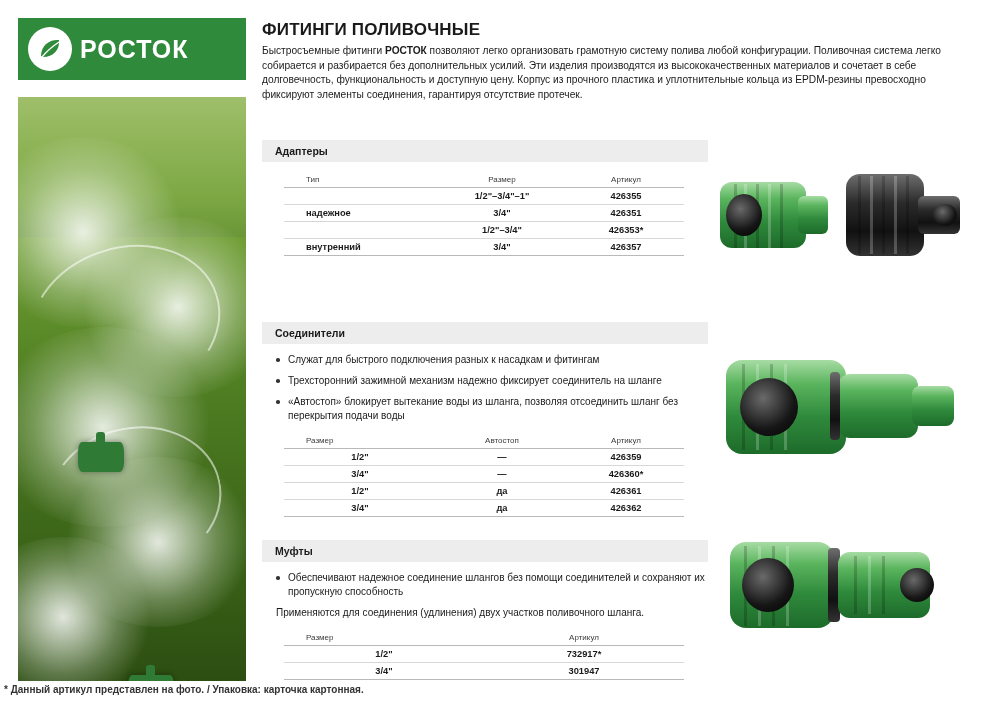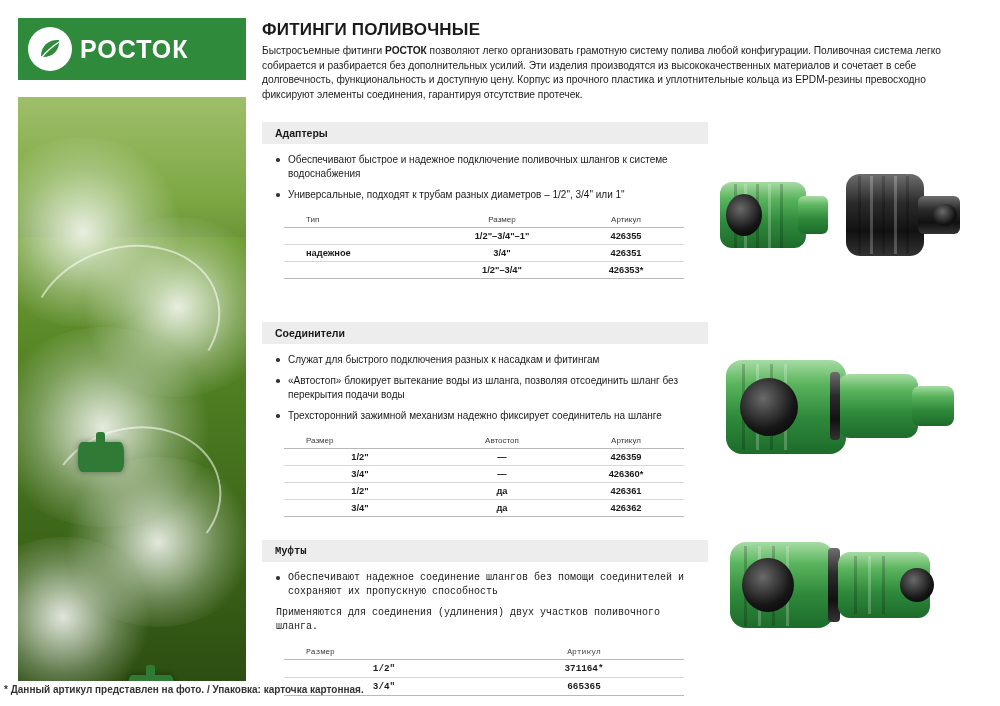--- a/index.html
+++ b/index.html
@@ -273,26 +273,22 @@
   <div class="sprinkler" style="left:110px; top:578px;"></div>
 </div>
 
 <div class="footnote">* Данный артикул представлен на фото.  /  Упаковка: карточка картонная.</div>
 
 <div class="doc-title">ФИТИНГИ ПОЛИВОЧНЫЕ</div>
 <div class="intro">
   <span>Быстросъемные фитинги <b>РОСТОК</b> позволяют легко организовать грамотную систему полива любой конфигурации. Поливочная система легко собирается и разбирается без дополнительных усилий. Эти изделия производятся из высококачественных материалов и сочетает в себе долговечность, функциональность и доступную цену. Корпус из прочного пластика и уплотнительные кольца из EPDM-резины превосходно фиксируют элементы соединения, гарантируя отсутствие протечек.</span>
 </div>
 
-<div class="section" style="top:122px;">
+<div class="section" style="top:140px;">
   <div class="section-head">Адаптеры</div>
-  <ul class="bullets">
-    <li>Обеспечивают быстрое и надежное подключение поливочных шлангов к системе водоснабжения</li>
-    <li>Универсальные, подходят к трубам разных диаметров – 1/2", 3/4" или 1"</li>
-  </ul>
   <table class="spec">
     <thead>
       <tr>
         <th class="l" style="width:38%">Тип</th>
         <th style="width:33%">Размер</th>
         <th style="width:29%">Артикул</th>
       </tr>
     </thead>
     <tbody>
       <tr>
@@ -302,31 +298,36 @@
       </tr>
       <tr>
         <td class="type">надежное</td>
         <td>3/4"</td>
         <td>426351</td>
       </tr>
       <tr>
         <td class="type"></td>
         <td>1/2"–3/4"</td>
         <td>426353*</td>
+      </tr>
+      <tr>
+        <td class="type">внутренний</td>
+        <td>3/4"</td>
+        <td>426357</td>
       </tr>
     </tbody>
   </table>
 </div>
 
 <div class="section" style="top:322px;">
   <div class="section-head">Соединители</div>
   <ul class="bullets">
     <li>Служат для быстрого подключения разных к насадкам и фитингам</li>
+    <li>Трехсторонний зажимной механизм надежно фиксирует соединитель на шланге</li>
     <li>«Автостоп» блокирует вытекание воды из шланга, позволяя отсоединить шланг без перекрытия подачи воды</li>
-    <li>Трехсторонний зажимной механизм надежно фиксирует соединитель на шланге</li>
   </ul>
   <table class="spec">
     <thead>
       <tr>
         <th class="l" style="width:38%">Размер</th>
         <th style="width:33%">Автостоп</th>
         <th style="width:29%">Артикул</th>
       </tr>
     </thead>
     <tbody>
@@ -347,41 +348,41 @@
       </tr>
       <tr>
         <td>3/4"</td>
         <td>да</td>
         <td>426362</td>
       </tr>
     </tbody>
   </table>
 </div>
 
-<div class="section" style="top:540px;font-family:Liberation Mono, monospace;">
+<div class="section" style="top:540px;">
   <div class="section-head">Муфты</div>
   <ul class="bullets">
     <li>Обеспечивают надежное соединение шлангов без помощи соединителей и сохраняют их пропускную способность</li>
   </ul>
   <div class="note">Применяются для соединения (удлинения) двух участков поливочного шланга.</div>
   <table class="spec">
     <thead>
       <tr>
         <th class="l" style="width:50%">Размер</th>
         <th style="width:50%">Артикул</th>
       </tr>
     </thead>
     <tbody>
       <tr>
         <td>1/2"</td>
-        <td>371164*</td>
+        <td>732917*</td>
       </tr>
       <tr>
         <td>3/4"</td>
-        <td>665365</td>
+        <td>301947</td>
       </tr>
     </tbody>
   </table>
 </div>
 
 <div class="prod-adapter">
 
   <div class="gbody" style="left:2px; top:22px; width:86px; height:66px; border-radius:12px;"></div>
   <div class="rib" style="left:16px; top:24px; bottom:22px;"></div>
   <div class="rib light" style="left:26px; top:24px; bottom:22px;"></div>

